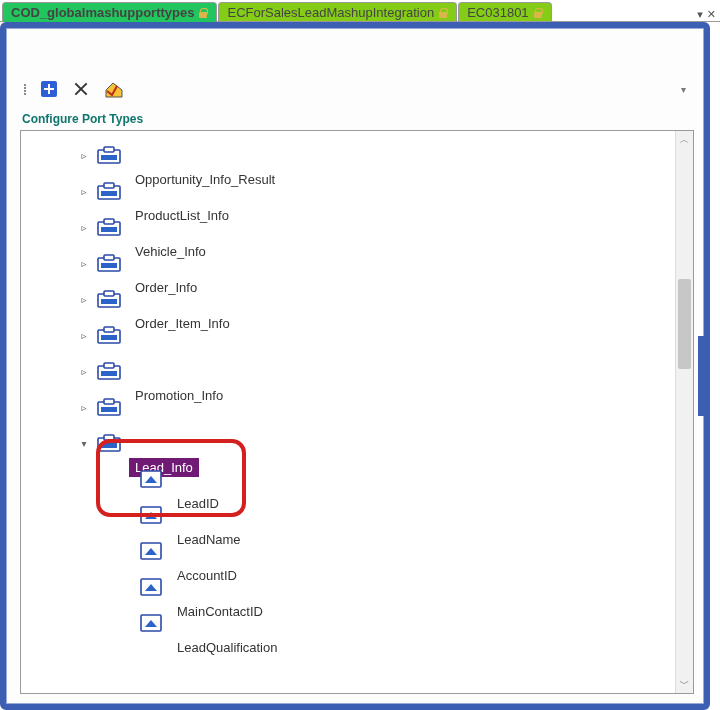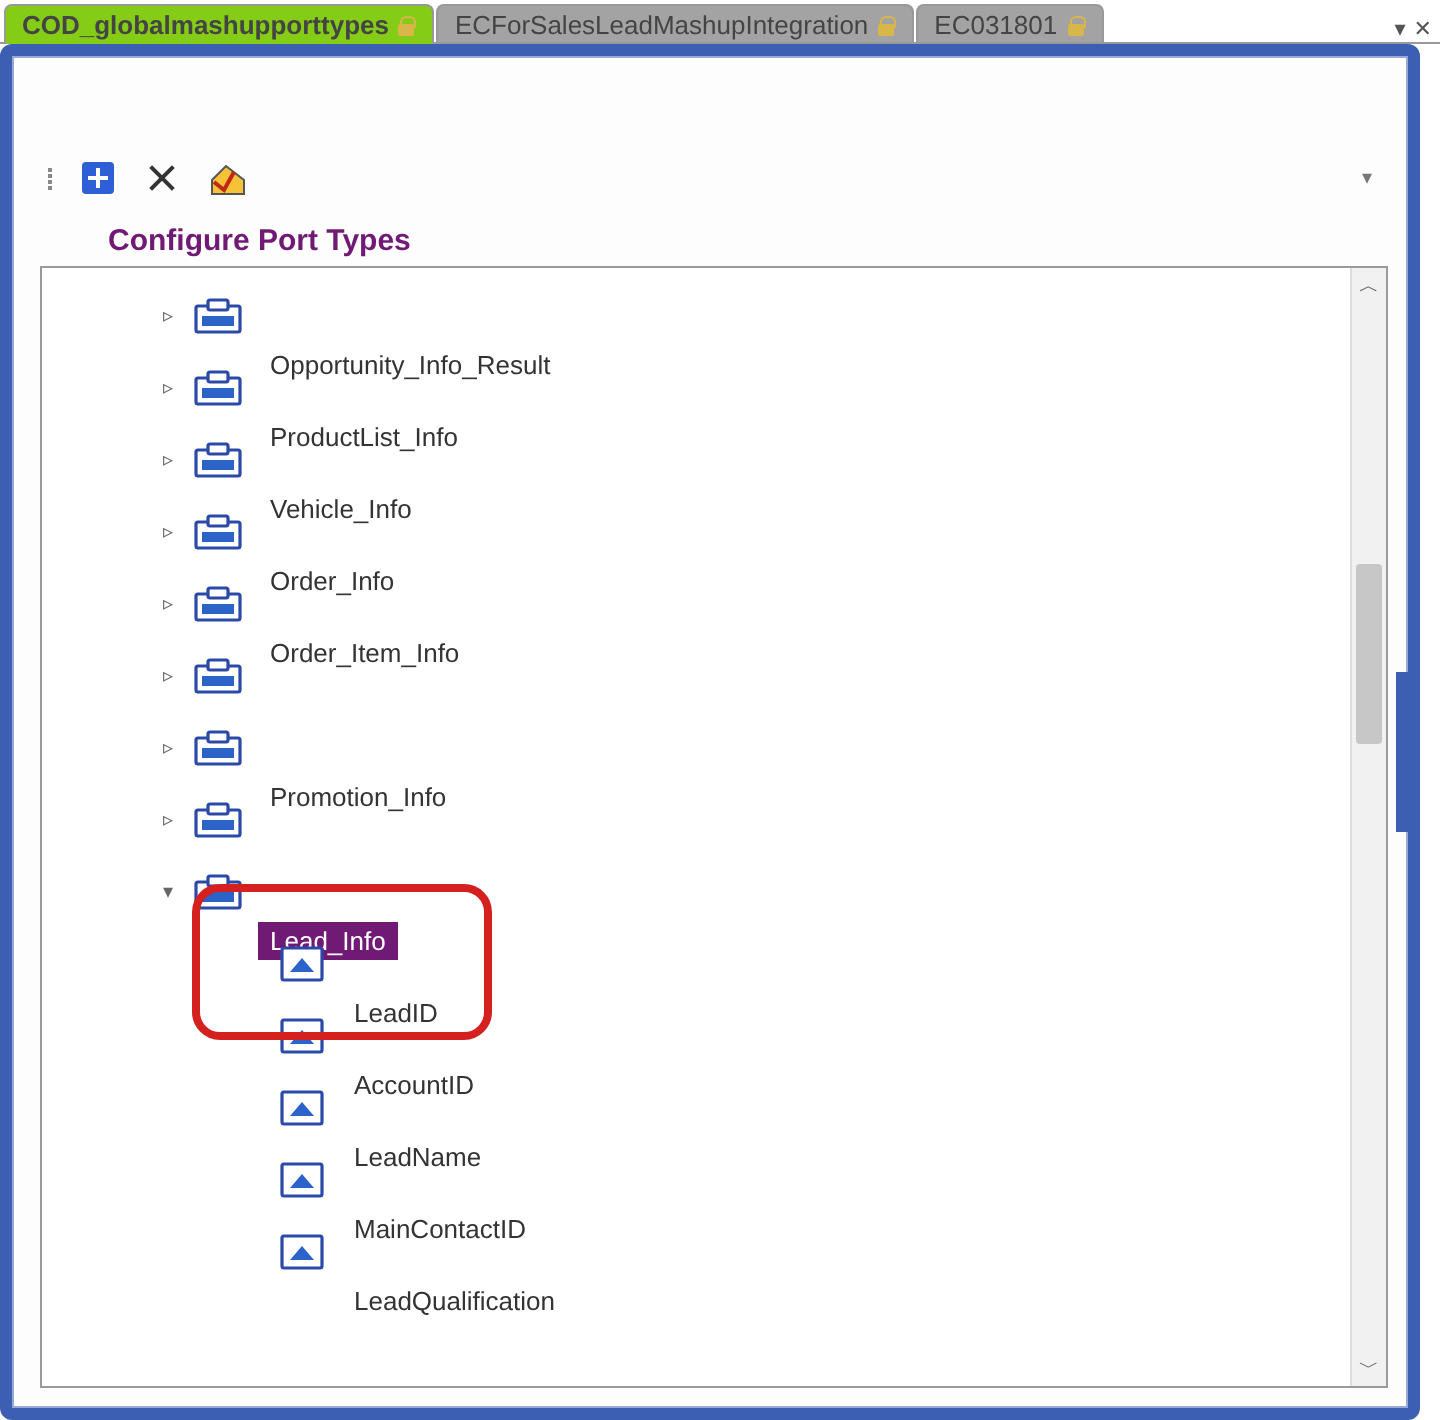--- a/index.html
+++ b/index.html
@@ -28,28 +28,28 @@
     display: flex;
     align-items: center;
     padding: 2px 8px 1px 8px;
     border: 1px solid #999;
     border-bottom: none;
     border-top-left-radius: 4px;
     border-top-right-radius: 4px;
     margin-right: 1px;
     font-size: 13px;
     color: #444;
-    background: #a3a3a3;
+    background: #84cc16;
     max-width: 240px;
     white-space: nowrap;
     overflow: hidden;
     text-overflow: clip;
   }
   .tab.active {
-    background: #84cc16;
+    background: #22c55e;
     font-weight: 600;
     position: relative;
     top: 1px;
     padding-bottom: 2px;
   }
   .tab .lock {
     display:inline-block;
     width:10px;height:10px;
     margin-left:4px;
     position:relative;
@@ -142,24 +142,23 @@
     width:18px;height:16px;position:relative;
   }
   .check-ic svg{display:block}
   .toolbar-overflow{
     margin-left:auto;
     color:#777;font-size:10px;padding-right:4px;cursor:pointer;
   }
   
   .section-header{
     font-weight:700;
-    color:#701a75;
+    color:#0f766e;
     padding:8px 2px 4px 2px;
-    font-size:15px;
-    margin-left:32px;
+    font-size:12px;
   }
   
   .tree-panel{
     flex:1;
     border:1px solid #9a9a9a;
     background:#fff;
     position:relative;
     overflow:hidden;
   }
   .tree-scroll{
@@ -379,31 +378,31 @@
             <span class="label">LeadID</span>
           </div>
           <div class="tree-row child">
             <span class="expander blank"></span>
             <span class="attr-ic">
               <svg width="24" height="20" viewBox="0 0 24 20">
                 <rect x="2" y="2" width="20" height="16" rx="1" fill="#fff" stroke="#2b4aa8" stroke-width="1.6"></rect>
                 <polygon points="6,14 12,7 18,14" fill="#2b63c9"></polygon>
               </svg>
             </span>
-            <span class="label">AccountID</span>
+            <span class="label">LeadName</span>
           </div>
           <div class="tree-row child">
             <span class="expander blank"></span>
             <span class="attr-ic">
               <svg width="24" height="20" viewBox="0 0 24 20">
                 <rect x="2" y="2" width="20" height="16" rx="1" fill="#fff" stroke="#2b4aa8" stroke-width="1.6"></rect>
                 <polygon points="6,14 12,7 18,14" fill="#2b63c9"></polygon>
               </svg>
             </span>
-            <span class="label">LeadName</span>
+            <span class="label">AccountID</span>
           </div>
           <div class="tree-row child">
             <span class="expander blank"></span>
             <span class="attr-ic">
               <svg width="24" height="20" viewBox="0 0 24 20">
                 <rect x="2" y="2" width="20" height="16" rx="1" fill="#fff" stroke="#2b4aa8" stroke-width="1.6"></rect>
                 <polygon points="6,14 12,7 18,14" fill="#2b63c9"></polygon>
               </svg>
             </span>
             <span class="label">MainContactID</span>

